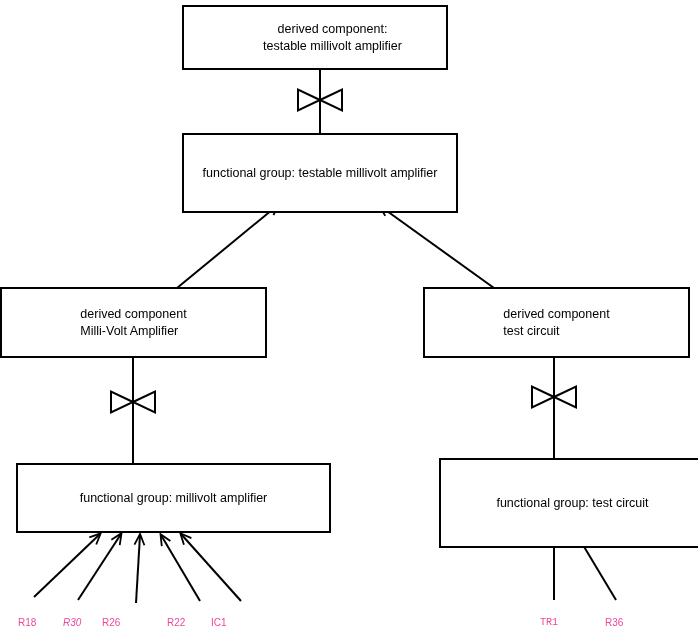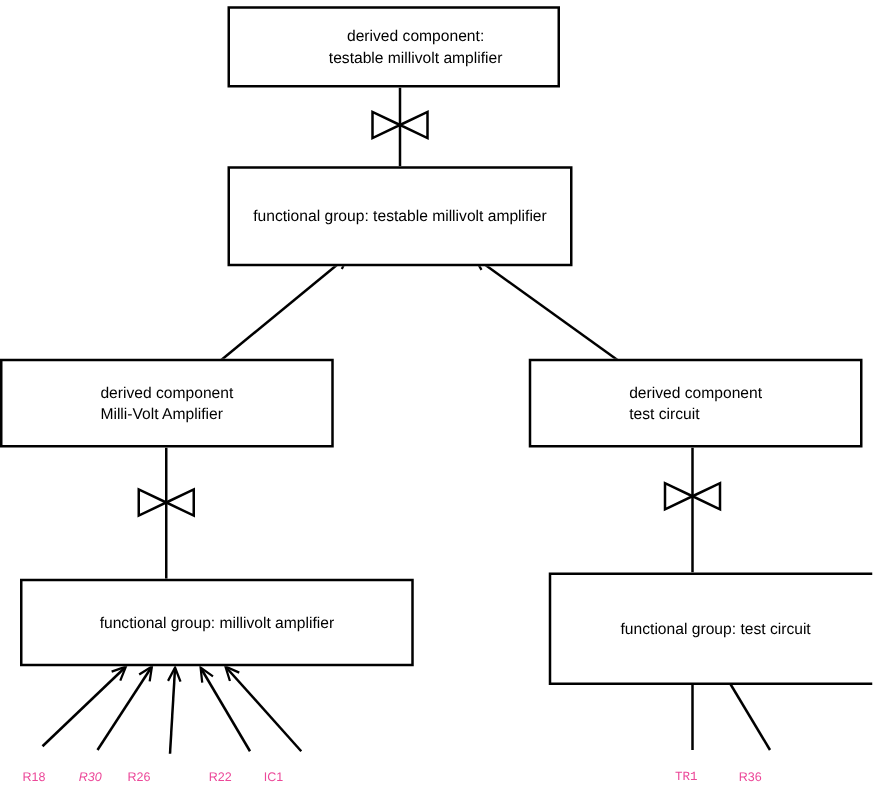--- a/index.html
+++ b/index.html
@@ -125,16 +125,16 @@
         <div class="node-text">functional group: test circuit</div>
       </div>
     </div>
   <div id="leaf-label-layer">
       <div class="leaf-label" style="left: 18px; top: 615px;">R18</div>
       <div class="leaf-label" style="left: 63px; top: 615px; font-style: italic;">R30</div>
       <div class="leaf-label" style="left: 102px; top: 615px;">R26</div>
       <div class="leaf-label" style="left: 167px; top: 615px;">R22</div>
       <div class="leaf-label" style="left: 211px; top: 615px;">IC1</div>
       <div class="leaf-label" style="left: 540px; top: 615px; font-family: Liberation Mono, monospace;">TR1</div>
-      <div class="leaf-label" style="left: 591px; top: 615px;">R36</div>
+      <div class="leaf-label" style="left: 605px; top: 615px;">R36</div>
     </div>
 
 </div>
 
 </body></html>

